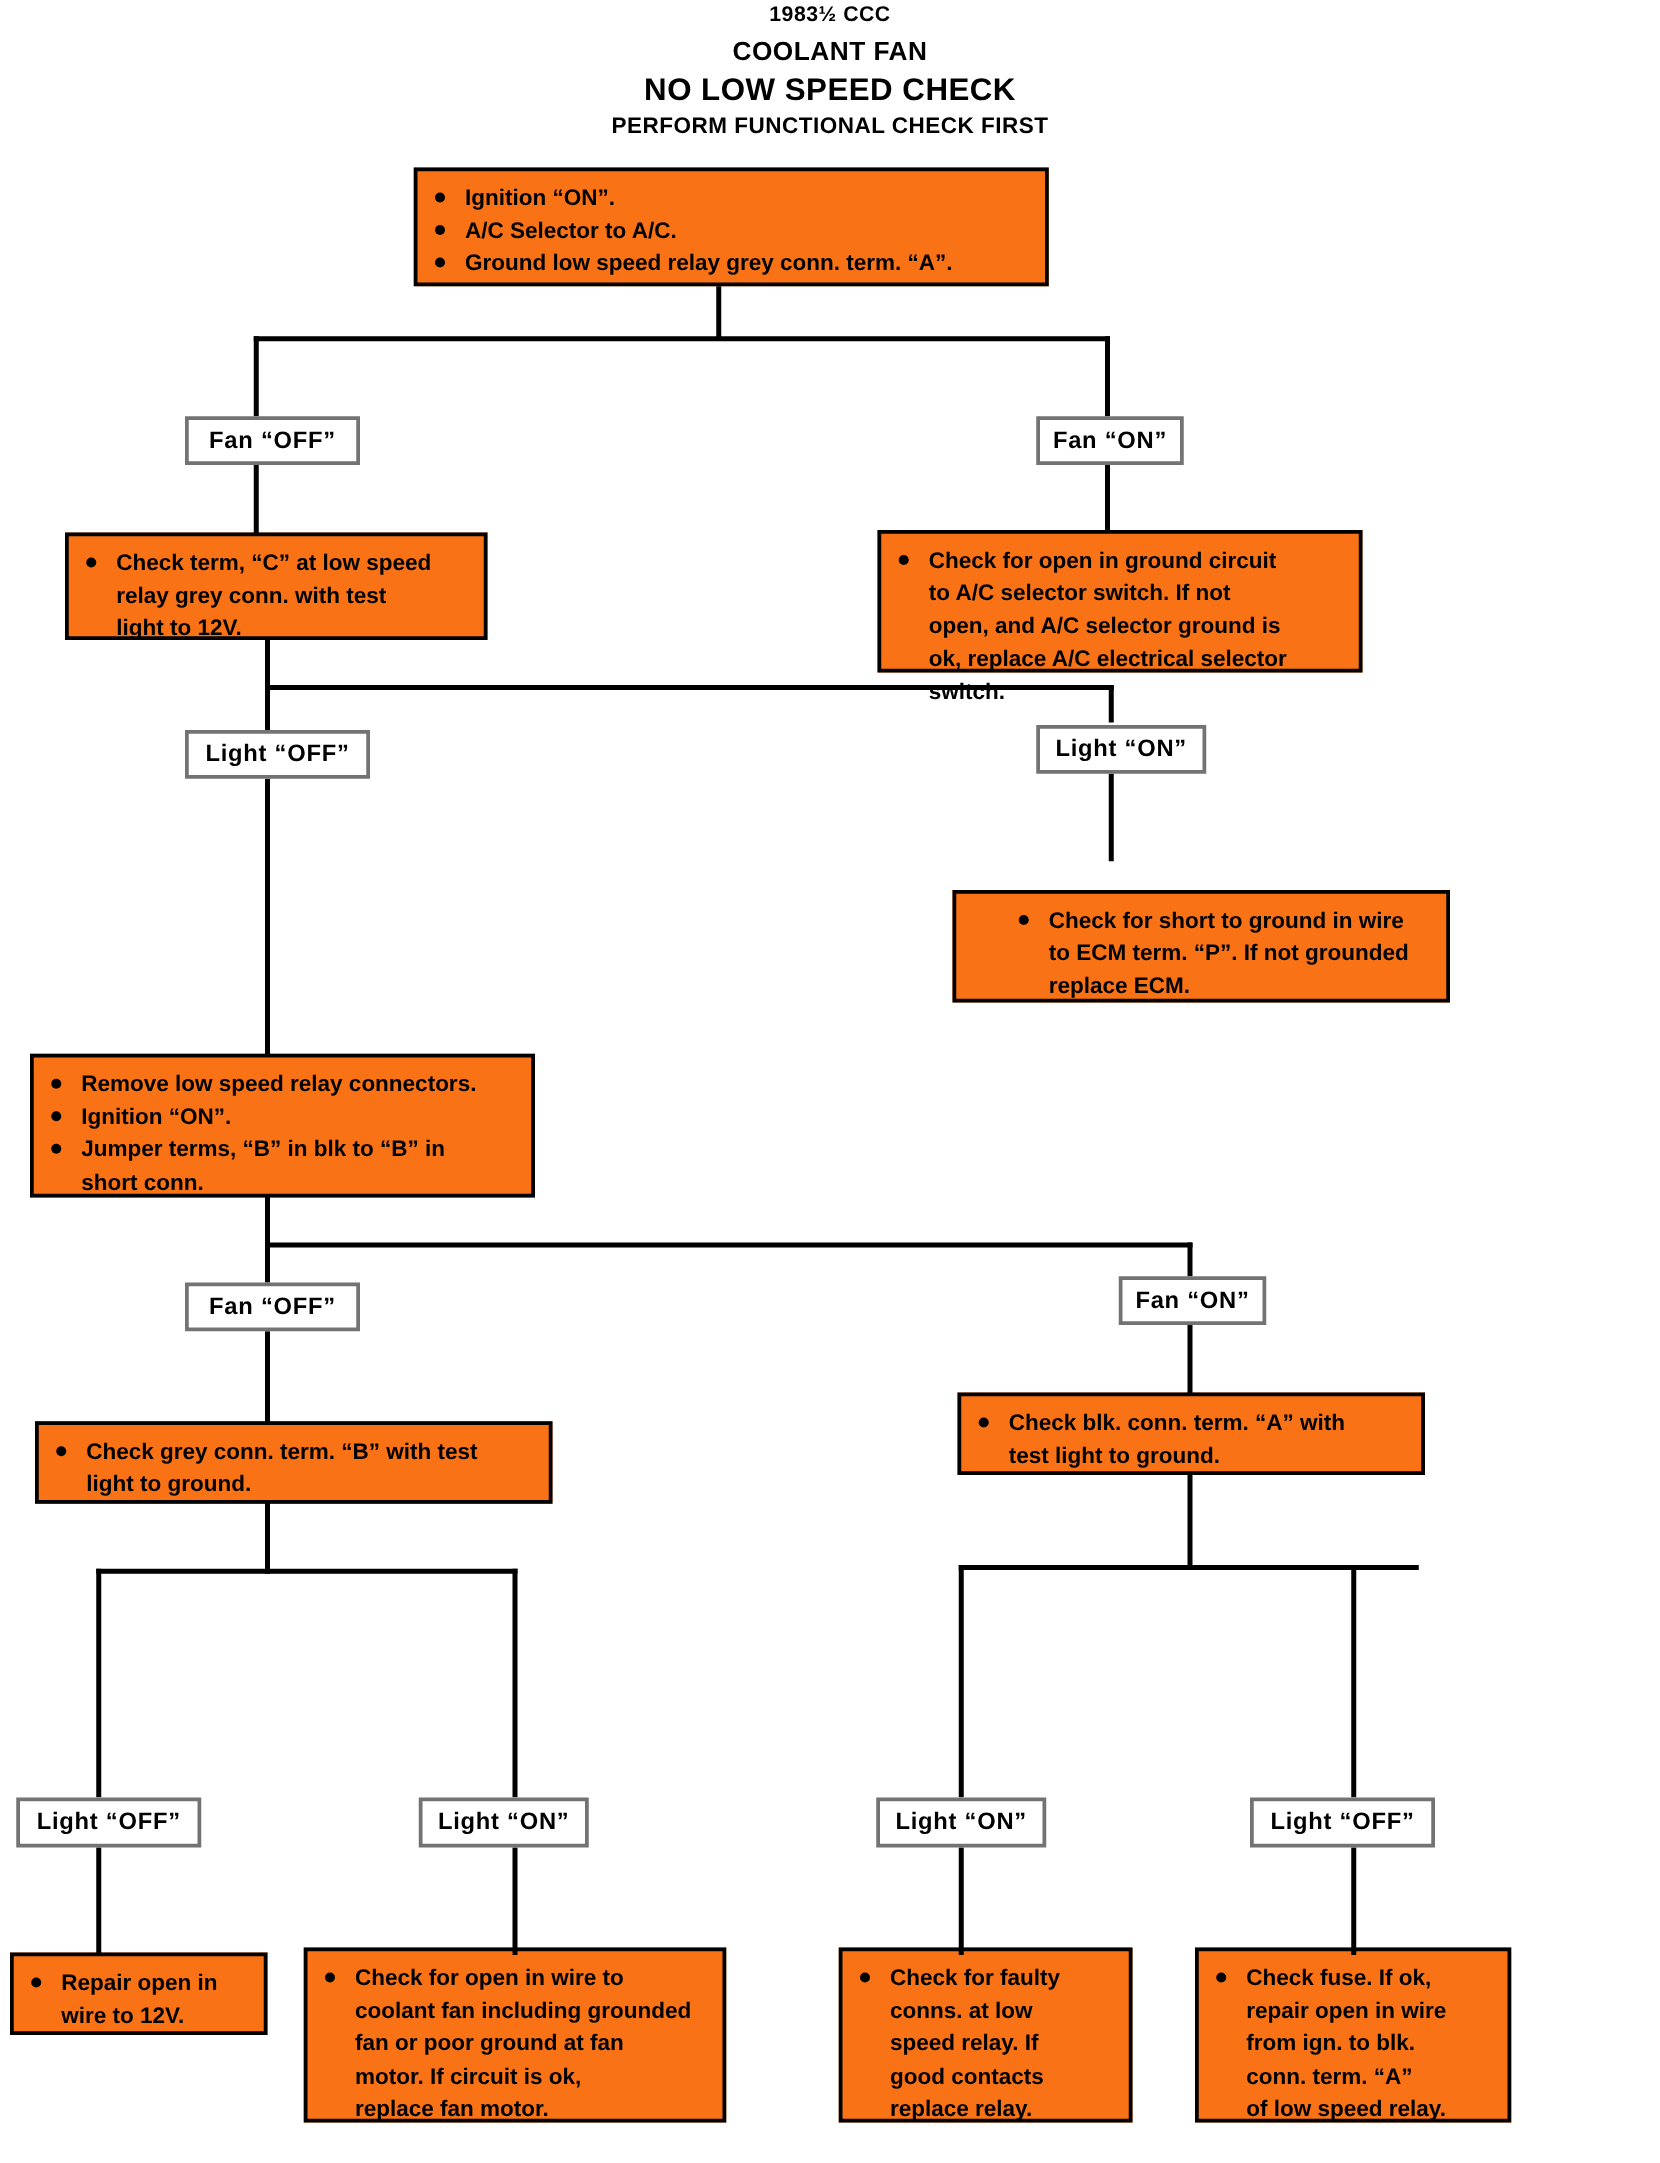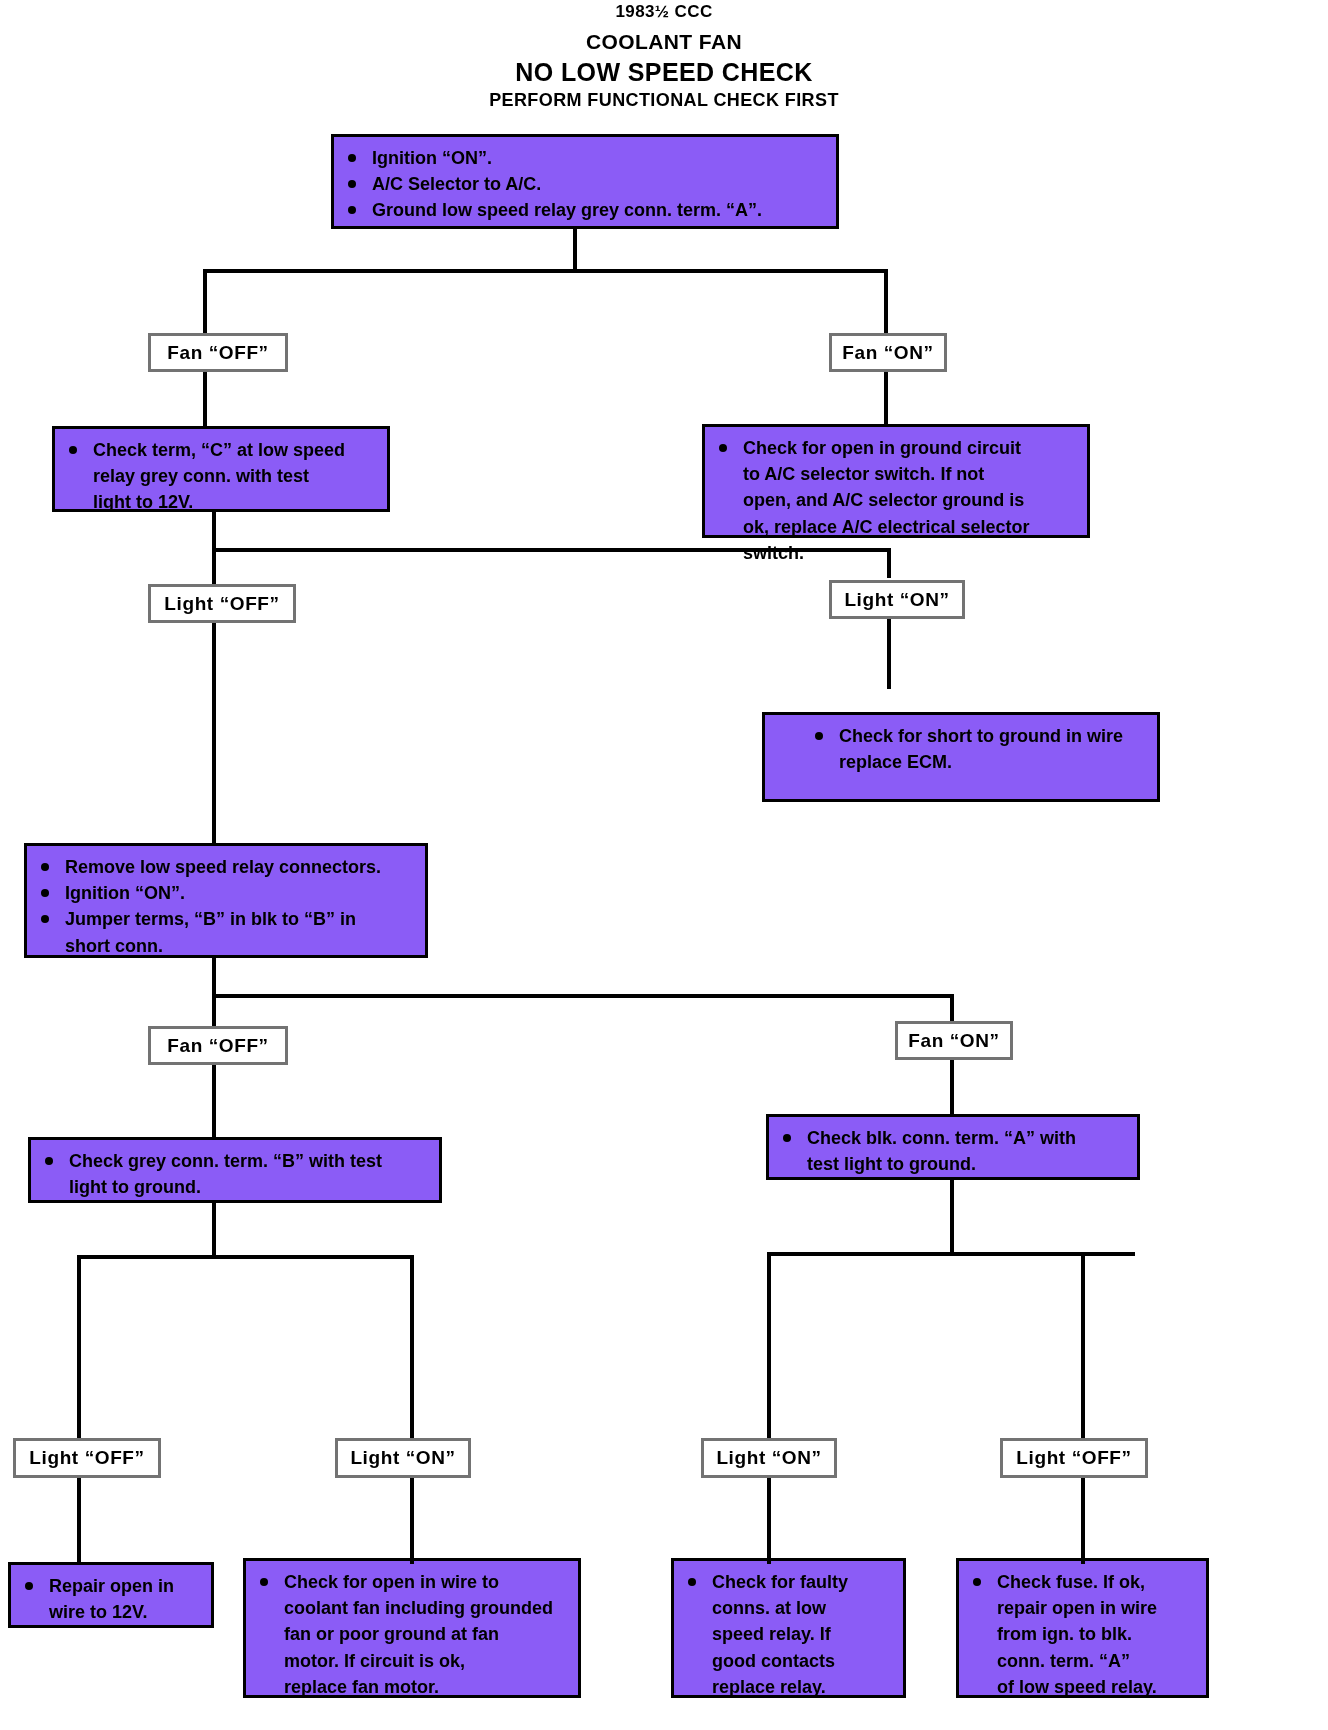--- a/index.html
+++ b/index.html
@@ -21,21 +21,21 @@
   }
   #title-line-1{left:0;right:0;top:2px;font-size:17px;}
   #title-line-2{left:0;right:0;top:30px;font-size:21px;}
   #title-line-3{left:0;right:0;top:58px;font-size:25px;}
   #title-line-4{left:0;right:0;top:90px;font-size:18px;}
 
   
   .box{
     position:absolute;
     border:3px solid #000;
-    background:#8b5cf6;
+    background:#f97316;
     box-sizing:border-box;
   }
   .label-box{
     position:absolute;
     border:3px solid #737373;
     background:#fff;
     box-sizing:border-box;
     display:flex;align-items:center;justify-content:center;
     font-size:19px;font-weight:bold;white-space:nowrap;
     letter-spacing:.6px;
@@ -121,20 +121,21 @@
   <div class="v" style="left:887px;top:548px;height:30px;"></div>
 
   <div class="label-box" style="left:148px;top:584px;width:148px;height:39px;">Light “OFF”</div>
   <div class="label-box" style="left:829px;top:580px;width:136px;height:39px;">Light “ON”</div>
 
   <div class="v" style="left:887px;top:617px;height:72px;"></div>
 
   <div class="box" style="left:762px;top:712px;width:398px;height:90px;padding-left:36px;">
     <ul class="bul">
       <li>Check for short to ground in wire</li>
+      <li class="nb">to ECM term. “P”.  If not grounded</li>
       <li class="nb">replace ECM.</li>
     </ul>
   </div>
 
   <div class="v" style="left:212px;top:621px;height:224px;"></div>
 
   <div class="box" style="left:24px;top:843px;width:404px;height:115px;">
     <ul class="bul">
       <li>Remove low speed relay connectors.</li>
       <li>Ignition “ON”.</li>

